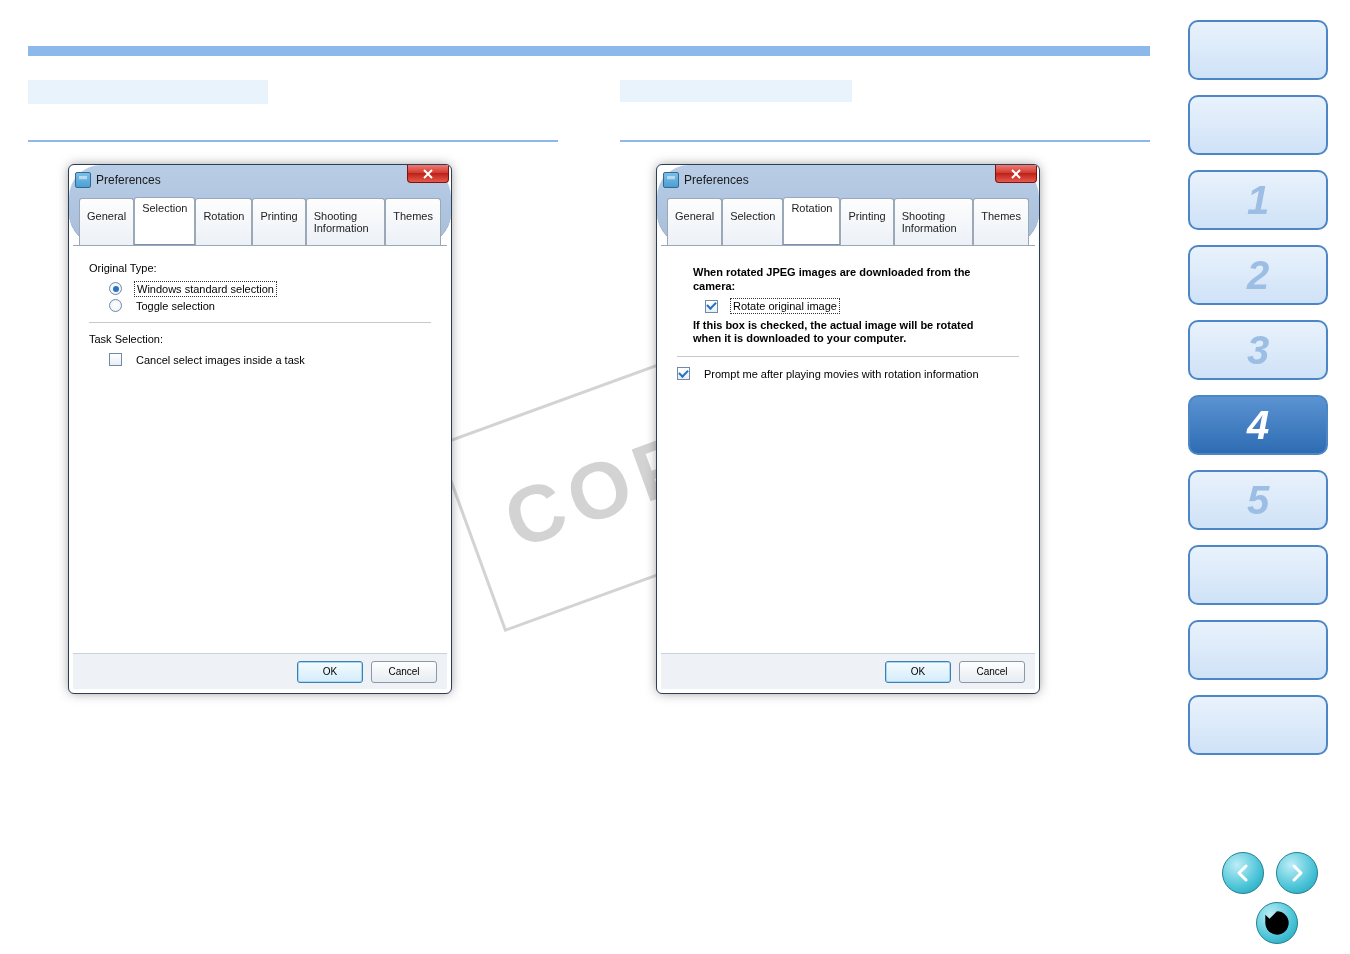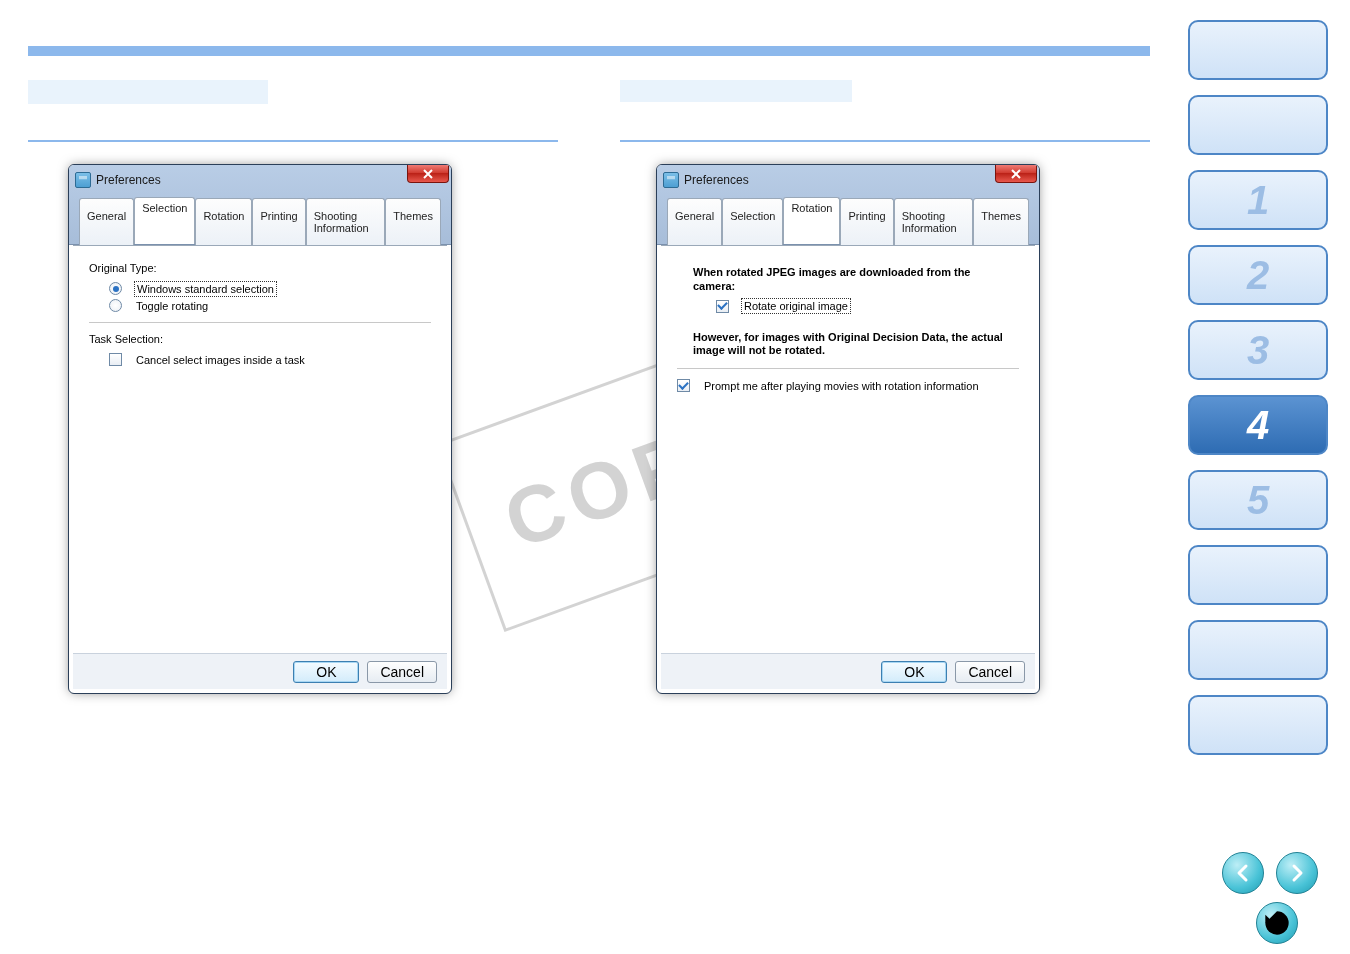--- a/index.html
+++ b/index.html
@@ -55,20 +55,21 @@
     overflow: hidden;
   }
   .dialog.left  { left: 68px;  top: 164px; }
   .dialog.right { left: 656px; top: 164px; }
 
   
   .chrome {
     background: linear-gradient(#b9cde6, #a7bdd9);
     border-bottom: 1px solid #7b91ad;
     padding: 4px 4px 0 4px;
+    border-radius: 32px;
   }
   .titlebar {
     display:flex; align-items:center;
     height: 22px;
     font-size: 12px;
     color: #1a1a1a;
   }
   .titlebar .appicon {
     width:16px; height:16px; margin:0 5px 0 2px;
     background: linear-gradient(#7bbfe8,#4d9fd3);
@@ -162,21 +163,21 @@
   .btnbar {
     position:absolute; left:4px; right:4px; bottom:4px;
     height:36px;
     background:#eef2f7;
     border-top:1px solid #c9d2dd;
     display:flex; justify-content:flex-end; align-items:center;
     gap:8px; padding-right:10px;
   }
   .winbtn {
     min-width:66px; height:22px;
-    font-size:14px;
+    font-size:10px;
     border:1px solid #8a98a8;
     border-radius:3px;
     background:linear-gradient(#fefefe,#e6ecf2);
     padding:0 12px;
     display:inline-flex; align-items:center; justify-content:center;
     cursor:default;
   }
   .winbtn.default {
     border:1px solid #3c7fb1;
     box-shadow: 0 0 0 1px #a8d7f3 inset;
@@ -262,21 +263,21 @@
 
   <div class="client">
     <div class="section-lbl">Original Type:</div>
 
     <div class="radio-row">
       <span class="radio checked"></span>
       <span class="dotted-focus">Windows standard selection</span>
     </div>
     <div class="radio-row">
       <span class="radio"></span>
-      <span>Toggle rotating</span>
+      <span>Toggle selection</span>
     </div>
 
     <hr class="sep">
 
     <div class="section-lbl">Task Selection:</div>
     <div class="check-row">
       <span class="checkbox"></span>
       <span>Cancel select images inside a task</span>
     </div>
   </div>
@@ -304,26 +305,26 @@
       <div class="tab active">Rotation</div>
       <div class="tab">Printing</div>
       <div class="tab">Shooting Information</div>
       <div class="tab">Themes</div>
     </div>
   </div>
 
   <div class="client">
     <div class="para">When rotated JPEG images are downloaded from the camera:</div>
 
-    <div class="check-row" style="margin-left:39px;">
+    <div class="check-row" style="margin-left:28px;">
       <span class="checkbox checked"></span>
       <span class="dotted-focus">Rotate original image</span>
     </div>
 
-    <div class="para" style="margin-top:18px;">However, for images with Original Decision Data, the actual image will not be rotated.</div>
+    <div class="para">If this box is checked, the actual image will be rotated when it is downloaded to your computer.</div>
 
     <hr class="sep">
 
     <div class="check-row" style="margin-left:0;">
       <span class="checkbox checked"></span>
       <span>Prompt me after playing movies with rotation information</span>
     </div>
   </div>
 
   <div class="btnbar">

